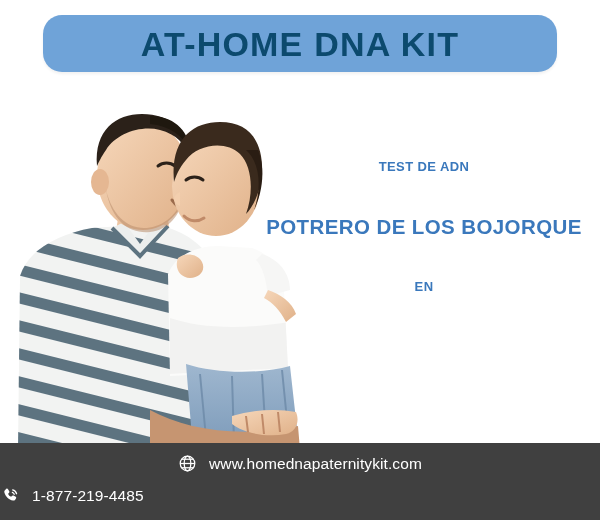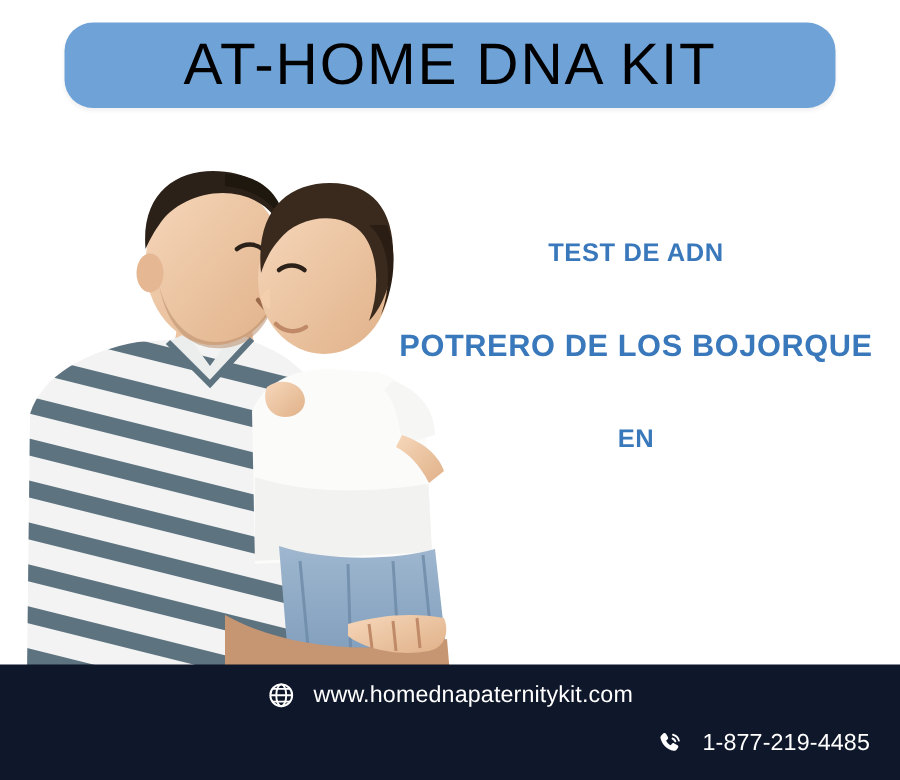--- a/index.html
+++ b/index.html
@@ -29,23 +29,23 @@
     width: 514px;
     height: 57px;
     background: #6fa3d8;
     border-radius: 19px;
     display: flex;
     align-items: center;
     justify-content: center;
     box-shadow: 0 2px 3px rgba(0,0,0,0.06);
   }
   .title-banner-text {
-    color: #000000;
-    font-size: 39px;
-    font-weight: normal;
+    color: #0c4a6e;
+    font-size: 34px;
+    font-weight: bold;
     letter-spacing: 1.2px;
     line-height: 1;
     white-space: nowrap;
     font-family: "Liberation Sans", sans-serif;
   }
 
   
   .photo {
     position: absolute;
     left: 0px;
@@ -60,56 +60,56 @@
   .headline-block {
     position: absolute;
     left: 248px;
     top: 160px;
     width: 352px;
     text-align: center;
   }
   .headline-line {
     color: #3a78bc;
     font-weight: bold;
-    font-size: 17px;
+    font-size: 13px;
     letter-spacing: 0.4px;
     line-height: 1;
     white-space: nowrap;
     font-family: "Liberation Sans", sans-serif;
   }
   .hl-1 { margin: 0 0 0 0; }
   .hl-2 { margin: 42px 0 0 0; }
   .hl-3 { margin: 44px 0 0 0; font-size: 20.5px; }
 
   
   .footer {
     position: absolute;
     left: 0;
     top: 443px;
     width: 600px;
     height: 77px;
-    background: #0f172a;
+    background: #404040;
   }
   .footer-row {
     position: absolute;
     display: flex;
     align-items: center;
     color: #ffffff;
   }
   .footer-row-top {
     left: 0;
     top: 11px;
     width: 600px;
     justify-content: center;
   }
   .footer-row-bottom {
     left: 0;
     top: 43px;
     width: 580px;
-    justify-content: flex-end;
+    justify-content: flex-start;
   }
   .f-item {
     display: flex;
     align-items: center;
     white-space: nowrap;
   }
   .f-item + .f-item { margin-left: 28px; }
   .f-icon {
     display: inline-flex;
     align-items: center;

